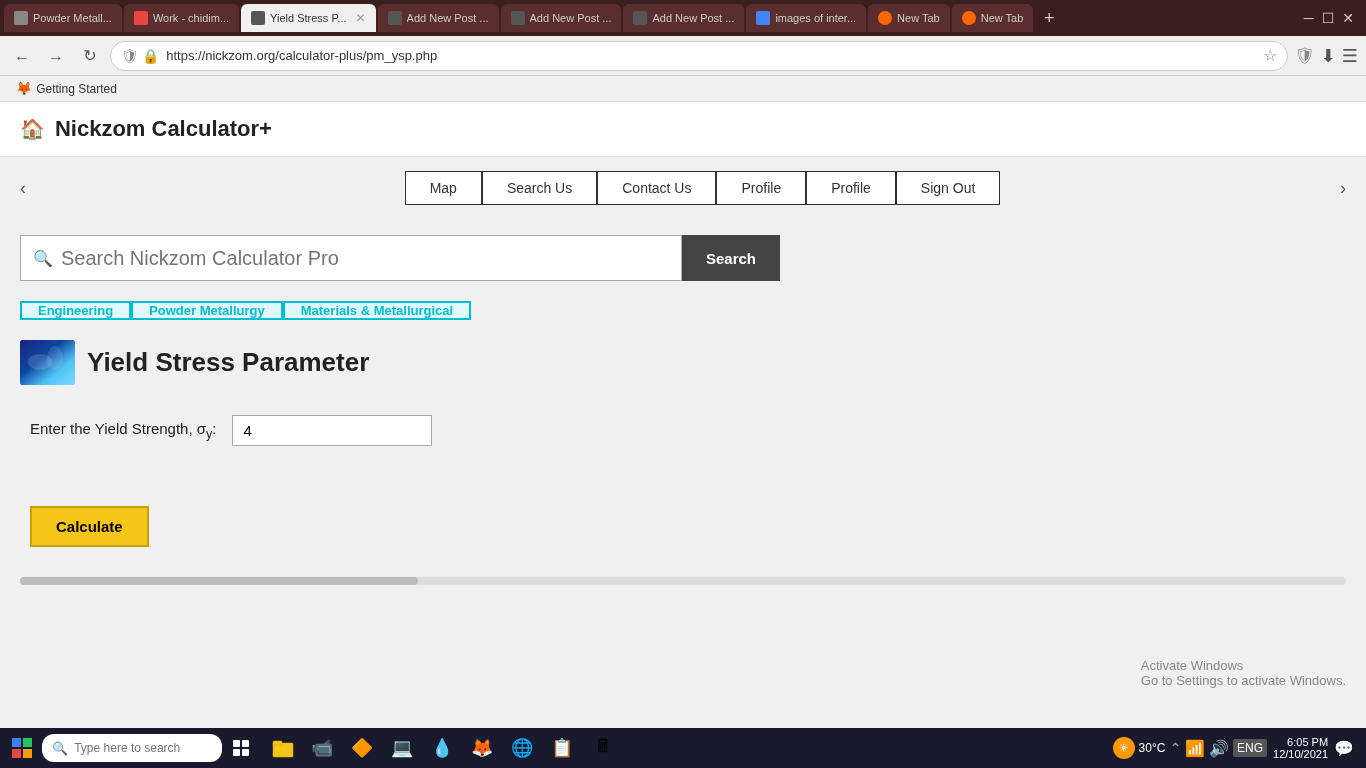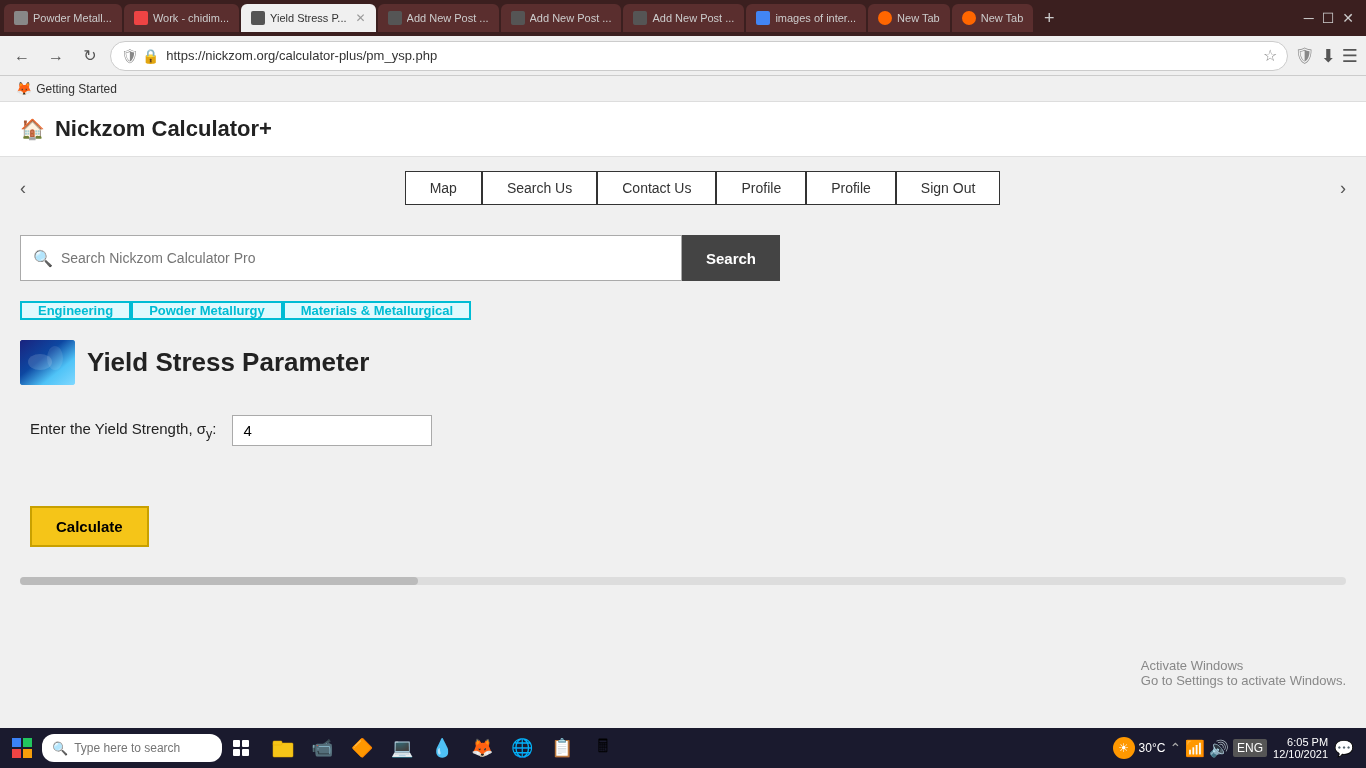--- a/index.html
+++ b/index.html
@@ -259,21 +259,21 @@
       padding: 8px 12px;
       gap: 8px;
       flex: 1;
       height: 46px;
     }
 
     .search-input {
       flex: 1;
       border: none;
       outline: none;
-      font-size: 14px;
+      font-size: 20px;
       color: #555;
       background: transparent;
     }
 
     .search-btn {
       background: #444;
       color: #fff;
       border: none;
       padding: 8px 24px;
       font-size: 15px;

